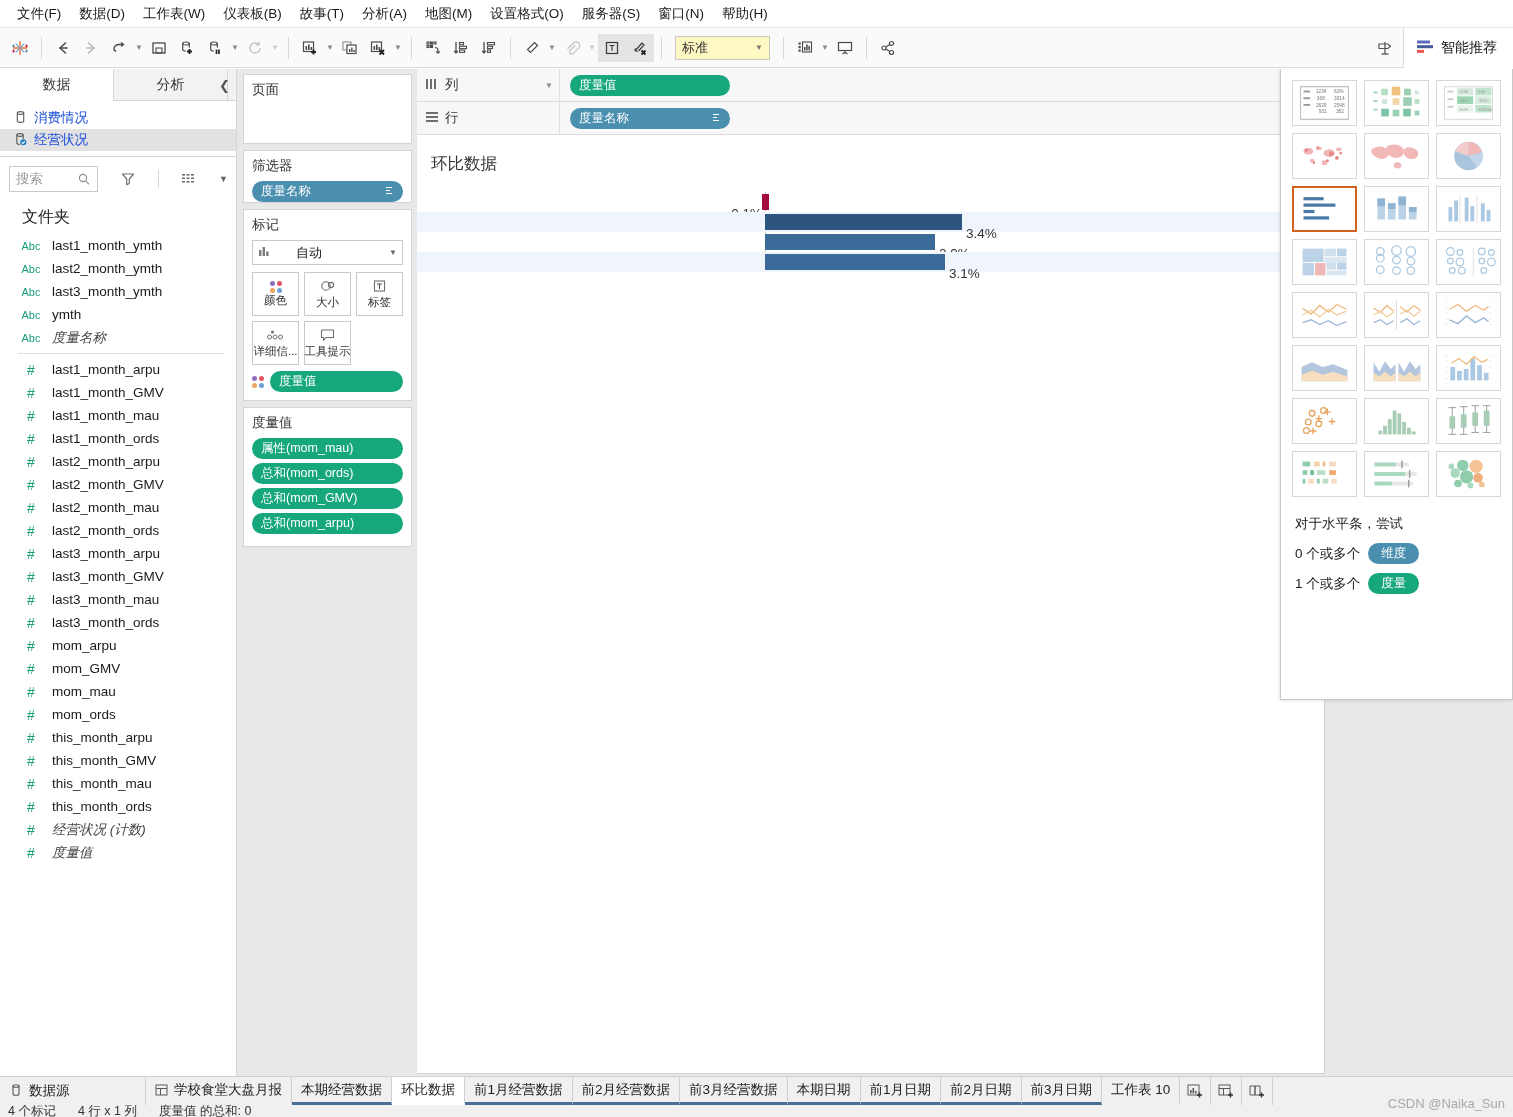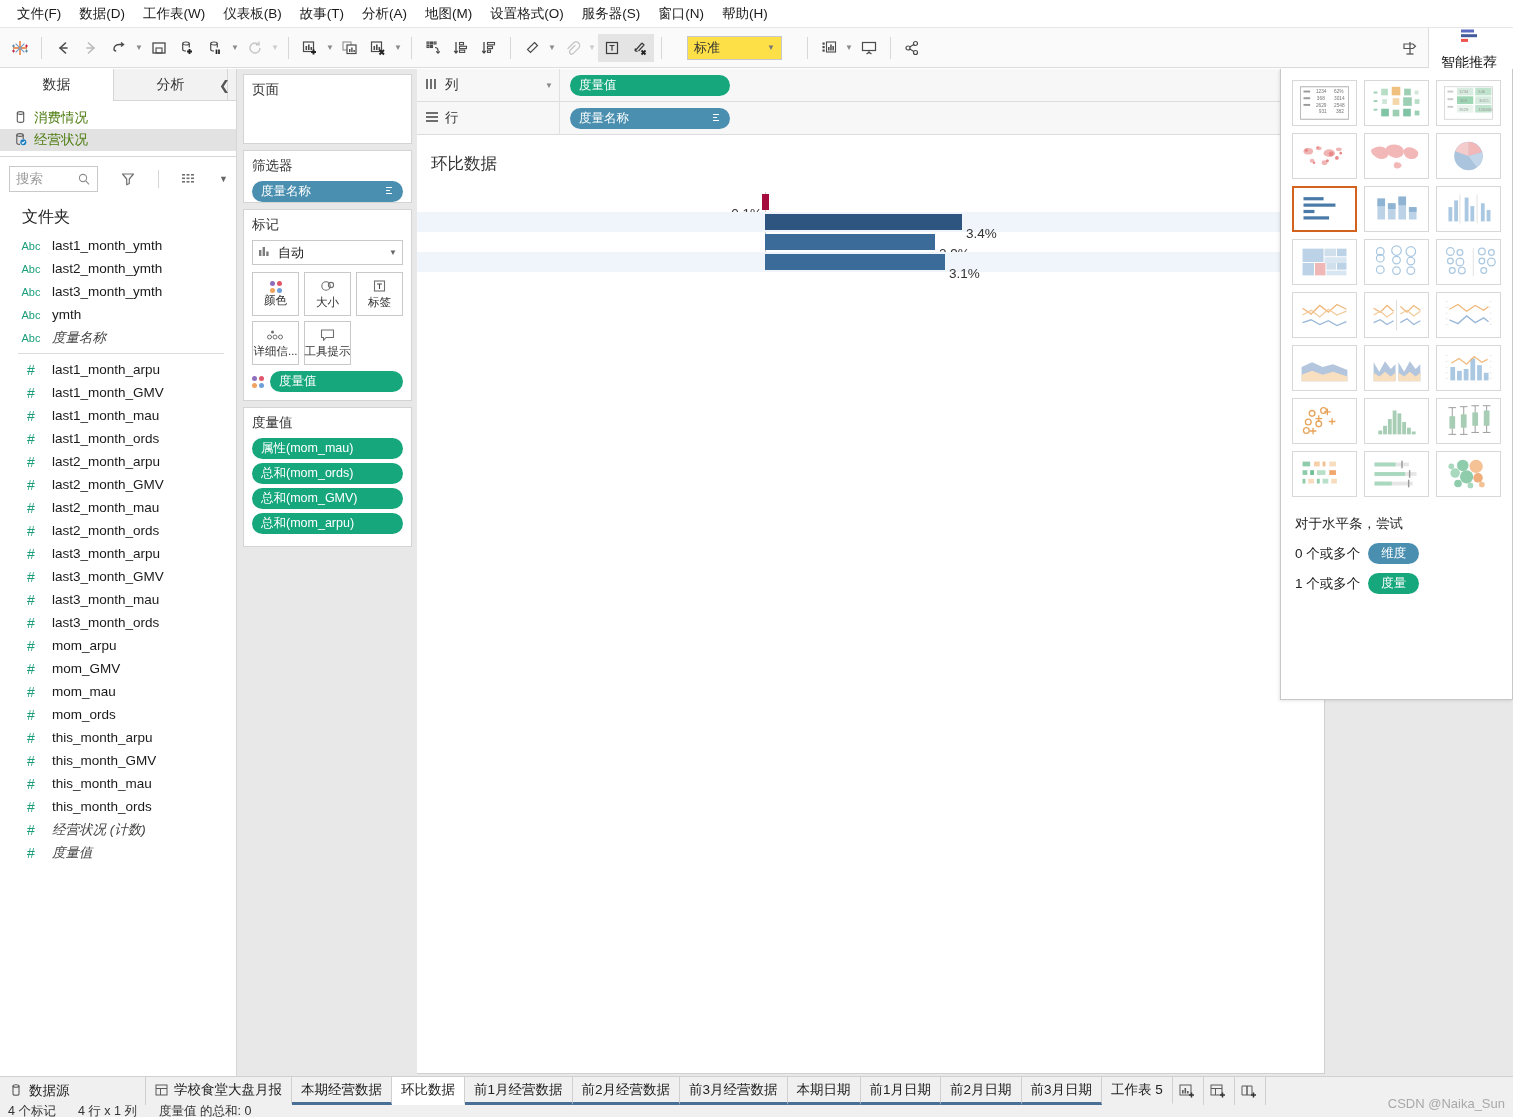--- a/index.html
+++ b/index.html
@@ -30,46 +30,46 @@
     position:relative;
   }
   .tb { width:28px; height:28px; display:flex; align-items:center; justify-content:center; color:#5a5a5a; }
   .tb.dim { color:#c2c2c2; }
   .tb.active { background:#e4e4e4; }
   .tbcaret { width:12px; height:28px; display:flex; align-items:center; justify-content:center; color:#8a8a8a; font-size:8px; }
   .tbcaret.dim { color:#cccccc; }
   .tbsep { width:1px; height:22px; background:#d8d8d8; margin:0 7px; }
   .tb svg { display:block; }
   #fitselect {
-    width:95px; height:24px; border:1px solid #c8c8c8; background:#fde047;
+    width:95px; height:24px; border:1px solid #c8c8c8; background:#fef9c3;
     display:flex; align-items:center; padding:0 6px; font-size:13px; color:#333;
-    margin:0 18px; justify-content:space-between;
+    margin:0 6px; justify-content:space-between;
   }
   #fitselect .cv { font-size:8px; color:#777; }
   #topright { position:absolute; right:0; top:0; height:40px; display:flex; align-items:center; }
   #showme-tab {
     height:40px; display:flex; align-items:center; gap:7px; padding:0 16px 0 12px;
     background:#ffffff; border-left:1px solid #dcdcdc; font-size:14px; color:#1a1a1a;
-    position:relative; z-index:6;flex-direction:column;
+    position:relative; z-index:6;
   }
   #showme-tab:after { content:""; position:absolute; left:0; right:0; bottom:-1px; height:1px; background:#ffffff; }
 
   
   #main { position:absolute; top:69px; left:0; right:0; bottom:41px; display:flex; background:#e8e8e8; }
 
   
   #leftpane { width:237px; background:#ffffff; border-right:1px solid #d6d6d6; display:flex; flex-direction:column; }
   #datatabs { display:flex; height:32px; border-bottom:1px solid #d6d6d6; position:relative; background:#f2f2f2;}
   .dtab { flex:0 0 auto; width:114px; display:flex; align-items:center; justify-content:center;
           font-size:14px; color:#333; background:#f2f2f2; border-right:1px solid #d6d6d6; }
   .dtab.sel { background:#ffffff; font-weight:normal; position:relative; }
   .dtab.sel:after{content:"";position:absolute;left:0;right:0;bottom:-1px;height:1px;background:#fff;}
   #collapse-ico { position:absolute; right:6px; top:0; height:32px; display:flex; align-items:center; color:#555; font-size:13px; }
 
-  .ds-row { display:flex; align-items:center; gap:7px; height:22px; padding-left:14px; font-size:13.5px; color:#4d7c0f; }
+  .ds-row { display:flex; align-items:center; gap:7px; height:22px; padding-left:14px; font-size:13.5px; color:#1d4ed8; }
   .ds-row.sel { background:#e2e2e2; }
   #dslist { padding:6px 0 5px 0; border-bottom:1px solid #d6d6d6; }
 
   #searchrow { display:flex; align-items:center; gap:22px; padding:9px 8px 9px 9px; }
   #searchbox {
     flex:1; height:26px; border:1px solid #c9c9c9; display:flex; align-items:center;
     padding:0 6px; background:#fff; color:#9a9a9a; font-size:13.5px; justify-content:space-between;
   }
   .sr-ico { color:#6e6e6e; display:flex; align-items:center; }
   #srdiv { width:1px; height:18px; background:#d5d5d5; }
@@ -97,21 +97,21 @@
     justify-content:space-between;
   }
   .pill.blue { background:#4a8fb0; }
   .pill.green { background:#16a77c; }
   .pill .sortico { font-size:10px; letter-spacing:-1px; }
 
   #marktype {
     height:25px; border:1px solid #c9c9c9; background:#fff; display:flex; align-items:center;
     padding:0 5px; font-size:13px; color:#222; gap:7px; margin-bottom:7px; justify-content:space-between;
   }
-  #marktype .left { display:flex; align-items:center; gap:7px; }
+  #marktype .left { display:flex; align-items:center; gap:25px; }
   #marktype .cv { font-size:8px; color:#666; }
 
   .mbtns { display:flex; gap:5px; margin-bottom:5px; }
   .mbtn {
     width:47px; height:44px; border:1px solid #c9c9c9; background:#fff;
     display:flex; flex-direction:column; align-items:center; justify-content:center; gap:2px;
     font-size:11.5px; color:#333;
   }
   .mbtn .lbl { font-size:11.5px; line-height:1; white-space:nowrap; }
   .markpillrow { display:flex; align-items:center; gap:6px; margin-top:6px; }
@@ -1217,21 +1217,21 @@
     <div class="wtab">
         <span>前1月日期</span>
       </div>
     <div class="wtab">
         <span>前2月日期</span>
       </div>
     <div class="wtab">
         <span>前3月日期</span>
       </div>
     <div class="wtab plain">
-        <span>工作表 5</span>
+        <span>工作表 10</span>
       </div>
 
     <div class="tabbtn">
       <svg width="17" height="15" viewBox="0 0 17 15">
           <rect x="1" y="1" width="11" height="10" fill="none" stroke="#5a5a5a" stroke-width="1"></rect>
           <rect x="3" y="6" width="1.6" height="3.5" fill="#5a5a5a"></rect>
           <rect x="5.5" y="4" width="1.6" height="5.5" fill="#5a5a5a"></rect>
           <rect x="8" y="7" width="1.6" height="2.5" fill="#5a5a5a"></rect>
           <path d="M12.5 8.5v5M10 11h5" stroke="#333" stroke-width="1.5"></path>
         </svg>

